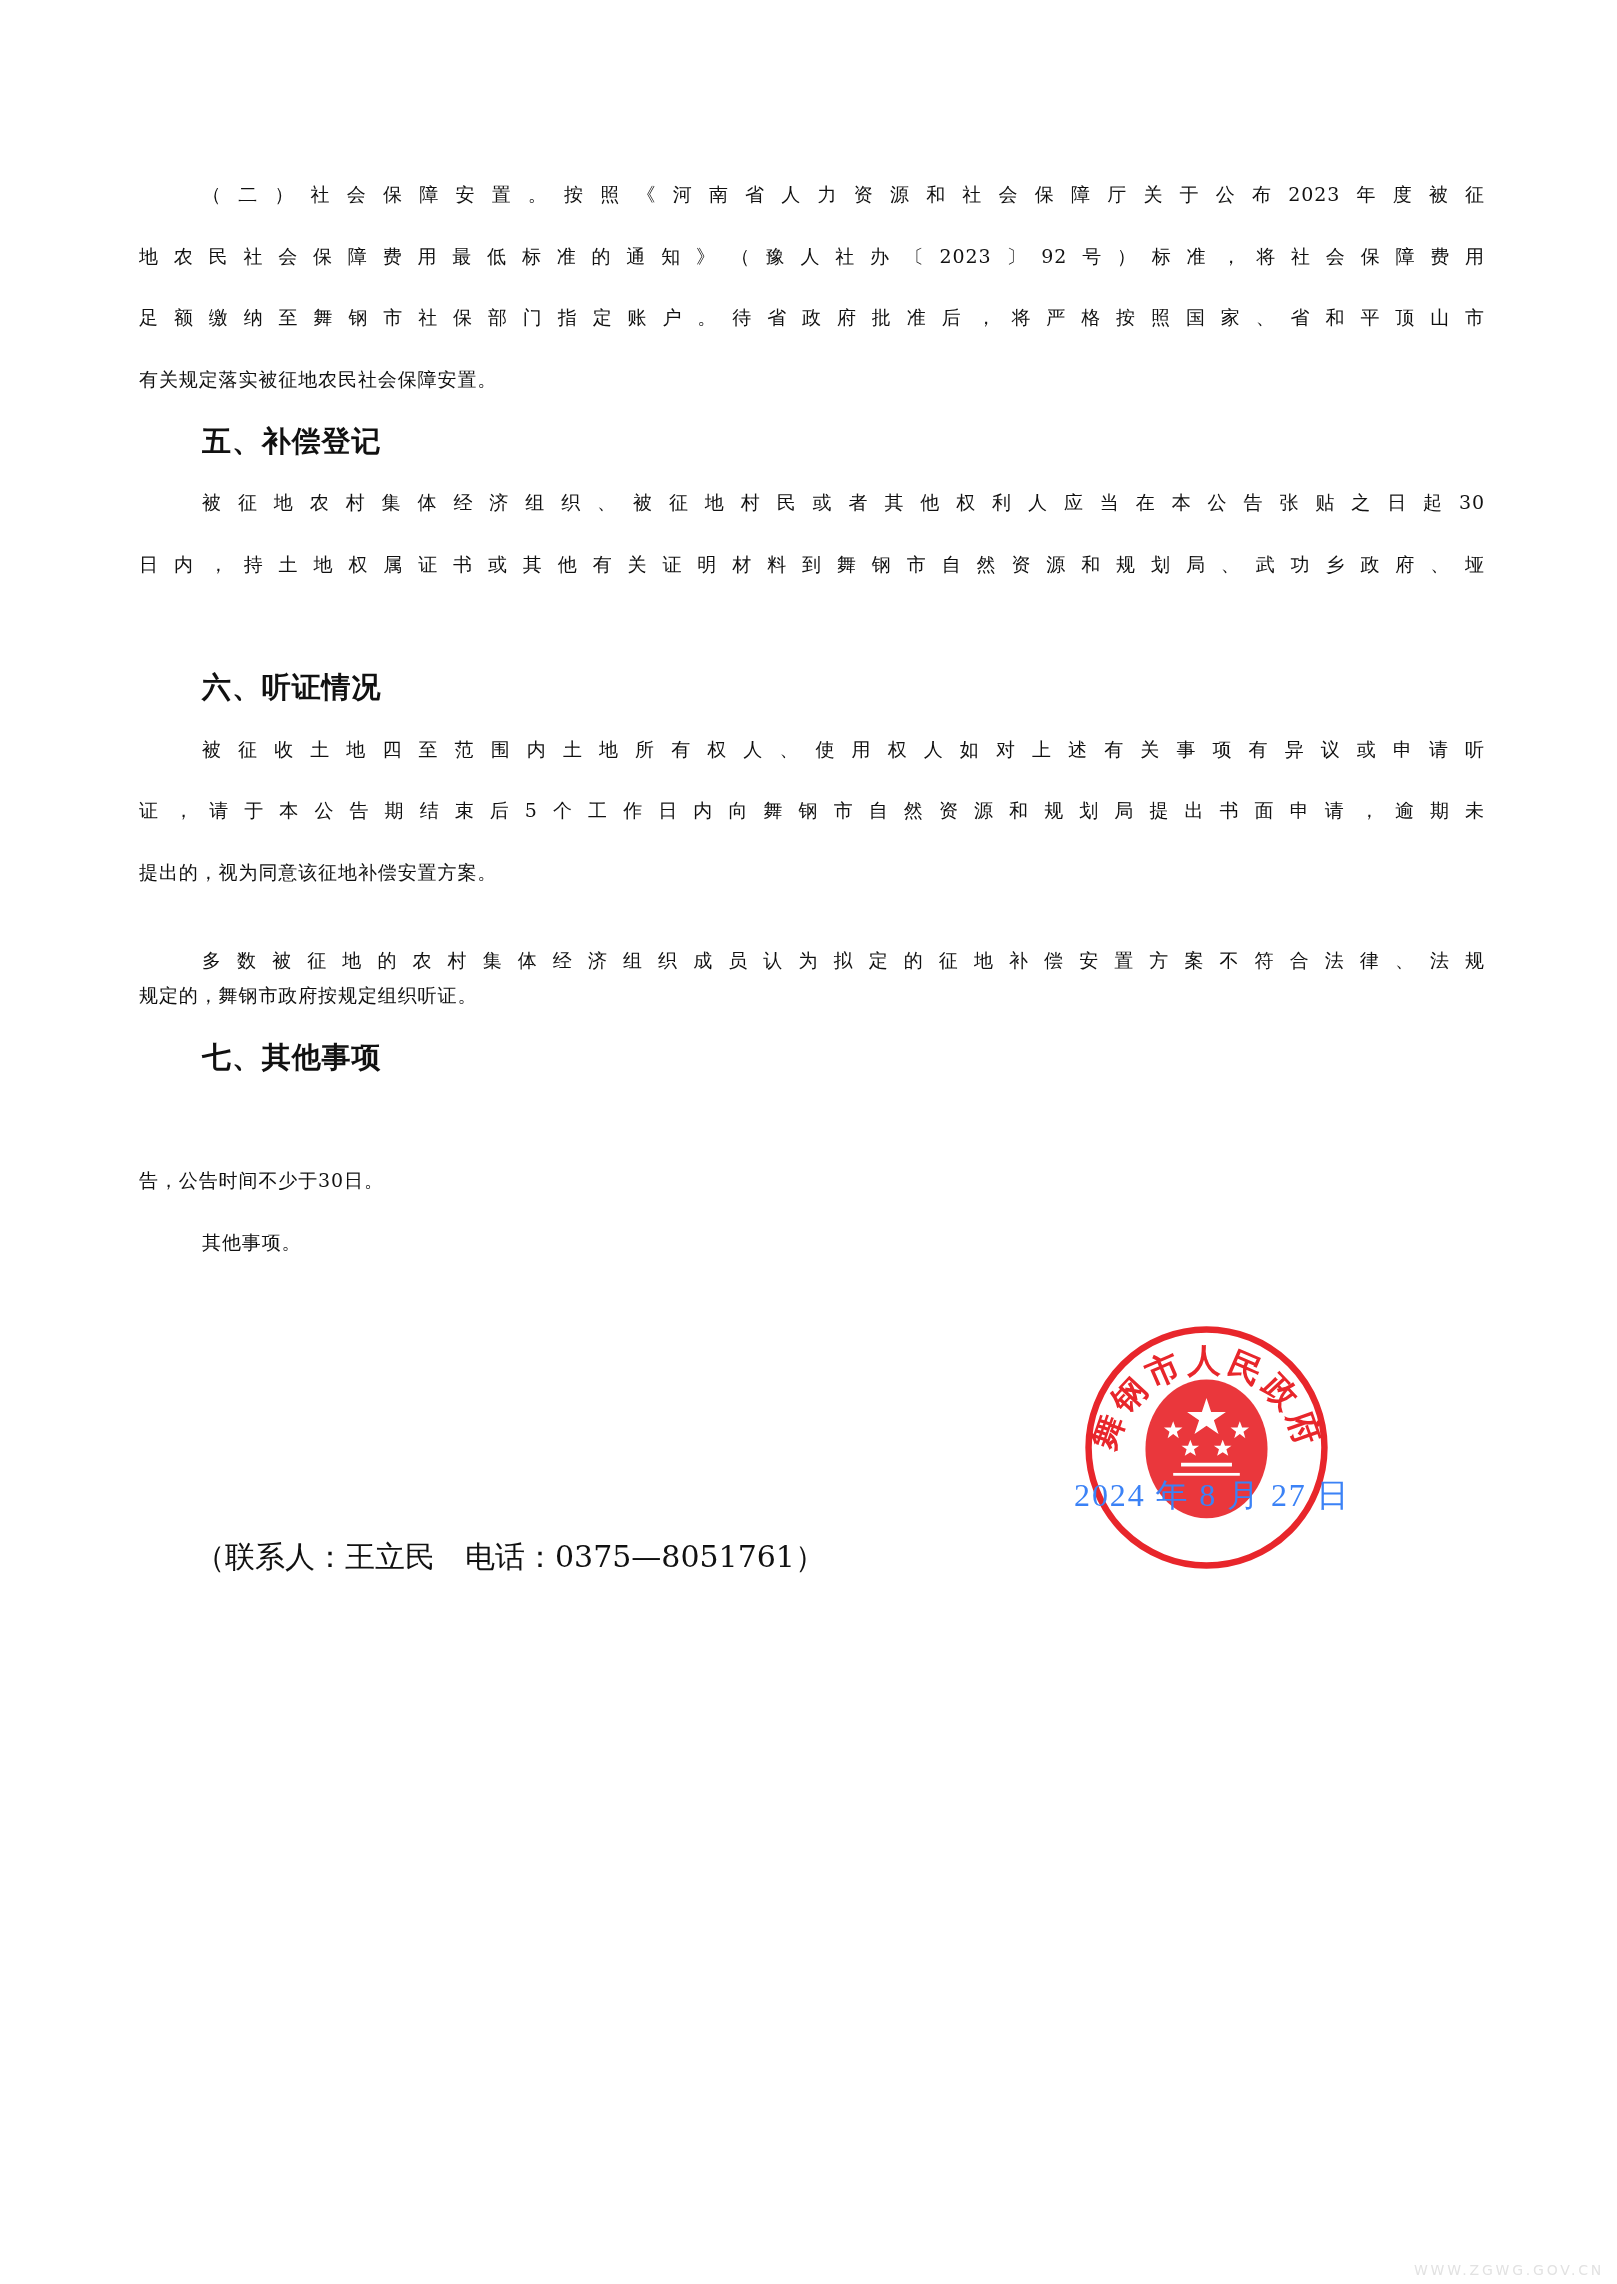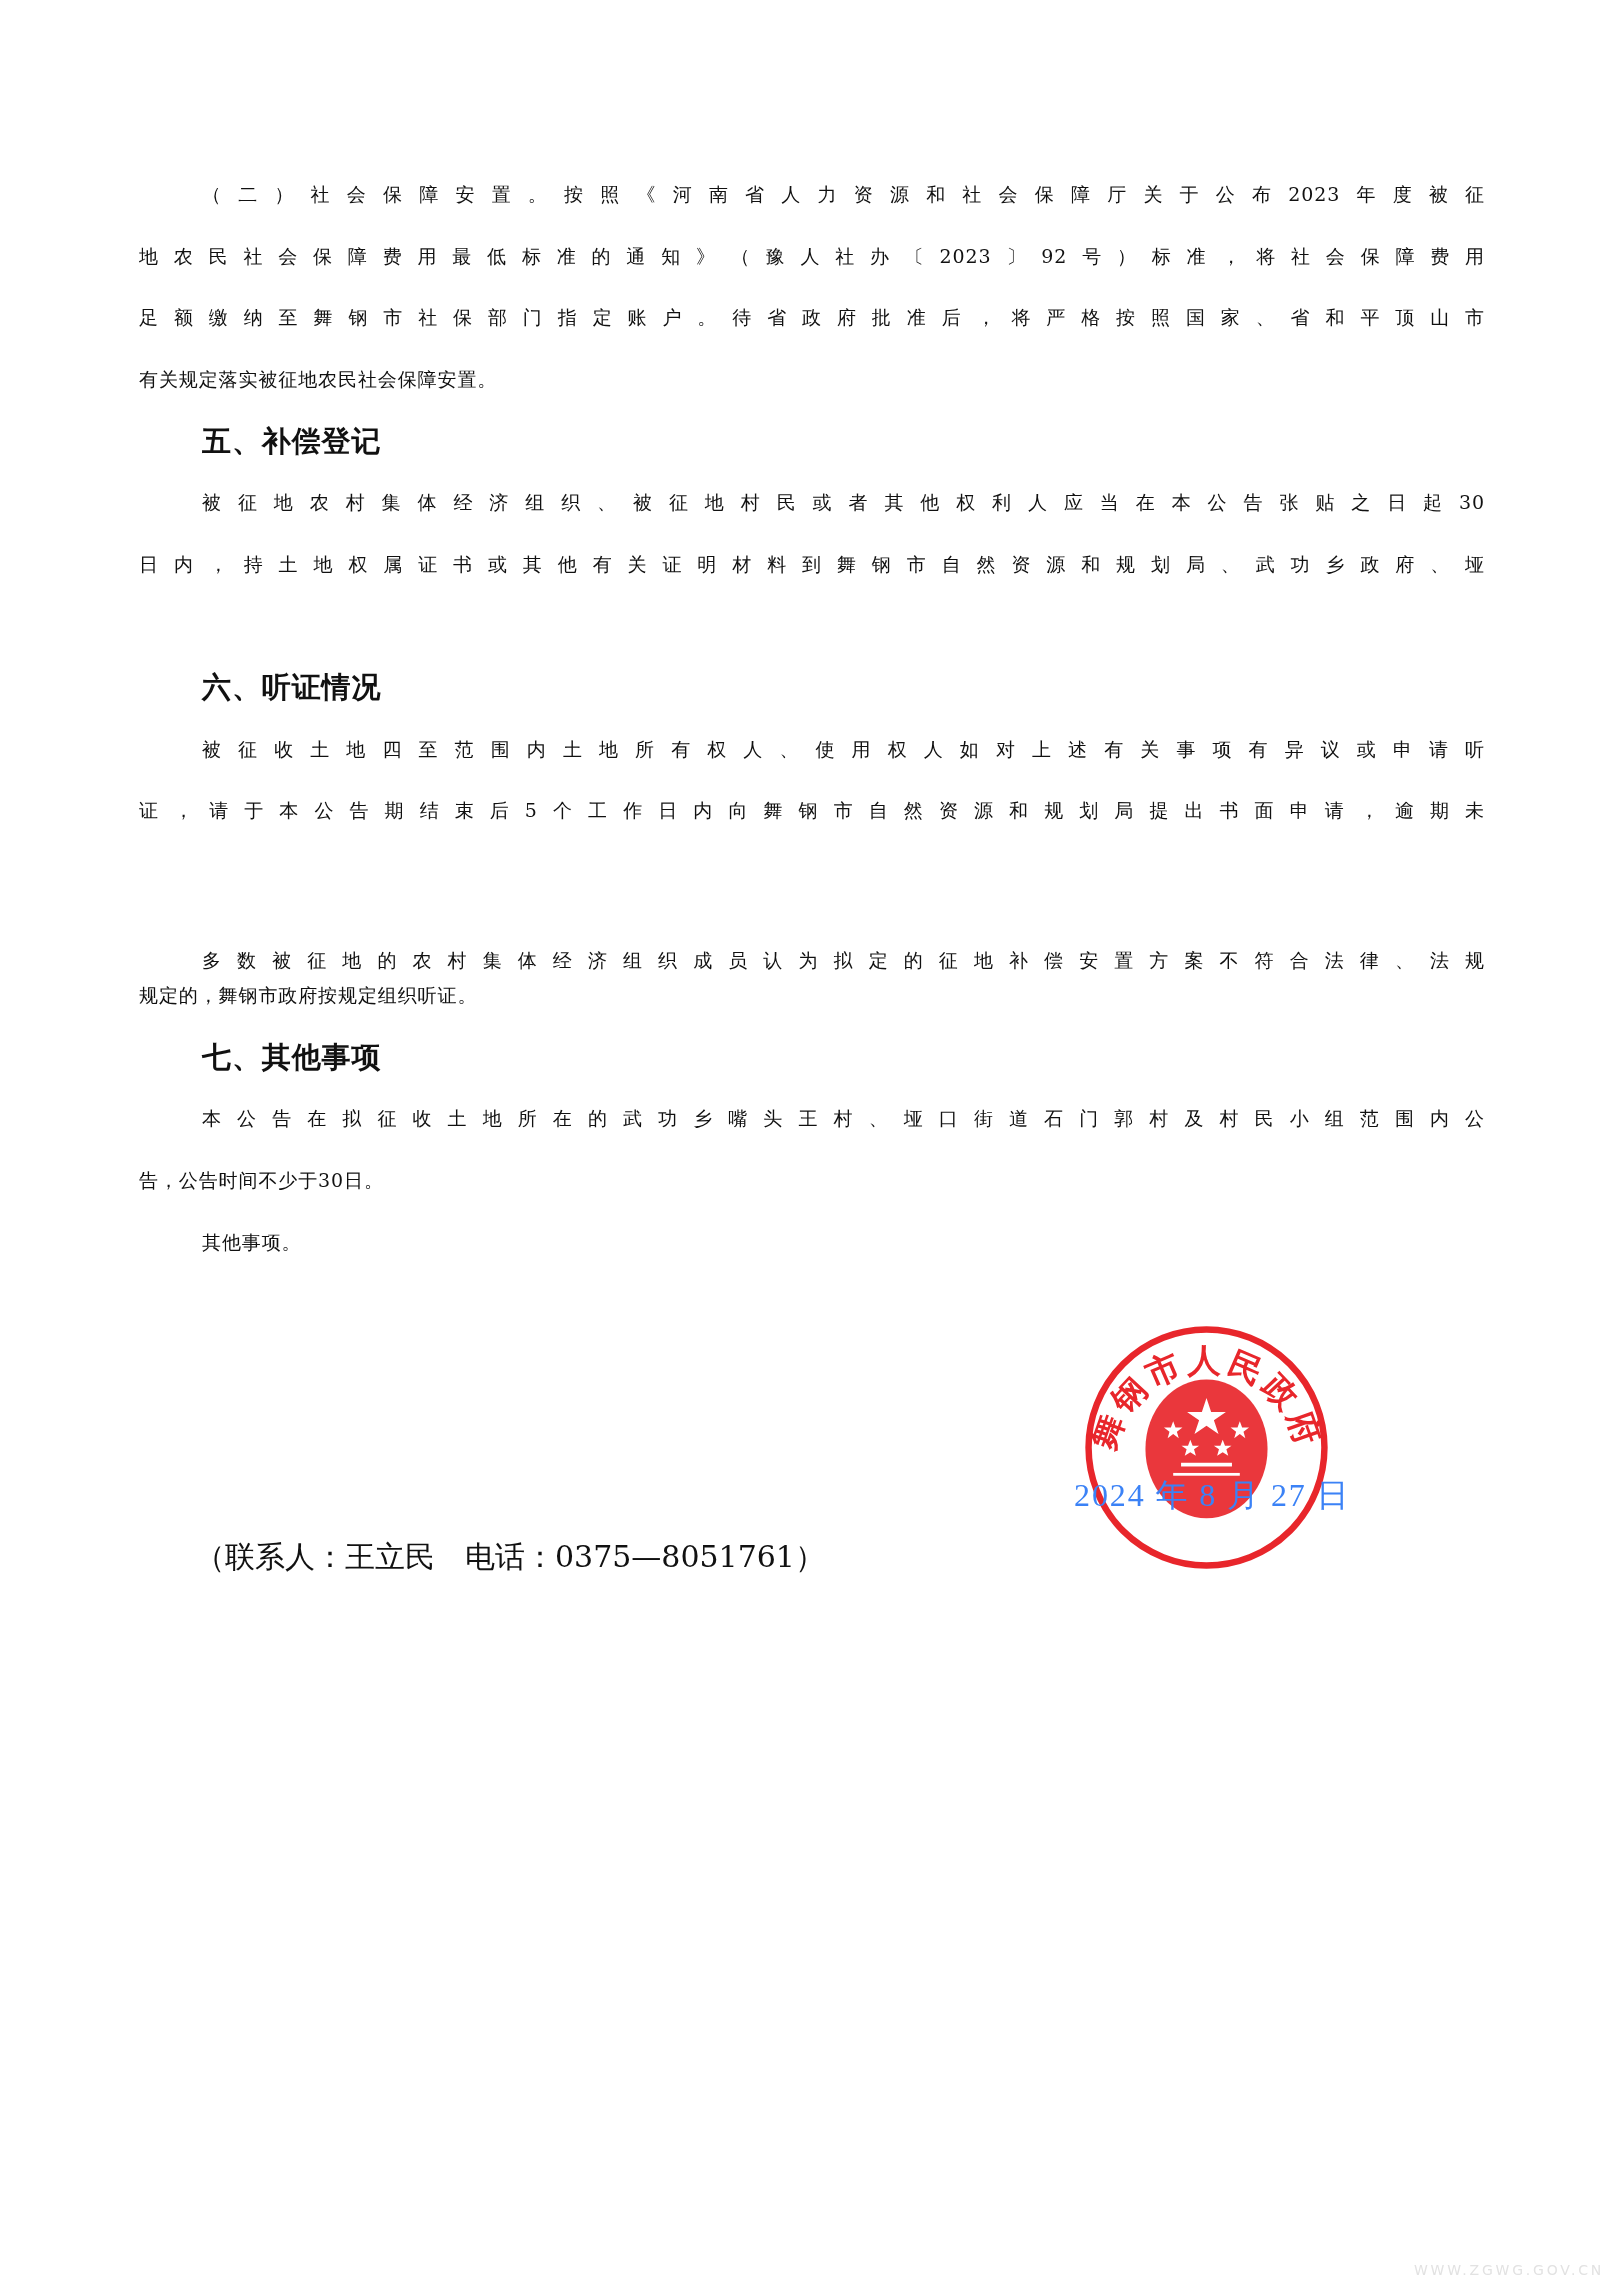--- a/index.html
+++ b/index.html
@@ -57,25 +57,25 @@
   <div class="line justify" style="top:299px;">足额缴纳至舞钢市社保部门指定账户。待省政府批准后，将严格按照国家、省和平顶山市</div>
   <div class="line" style="top:361px;">有关规定落实被征地农民社会保障安置。</div>
 
   <div class="line indent heading" style="top:423px;">五、补偿登记</div>
   <div class="line indent justify" style="top:484px;width:1283px;">被征地农村集体经济组织、被征地村民或者其他权利人应当在本公告张贴之日起30</div>
   <div class="line justify" style="top:546px;">日内，持土地权属证书或其他有关证明材料到舞钢市自然资源和规划局、武功乡政府、垭</div>
 
   <div class="line indent heading" style="top:669px;">六、听证情况</div>
   <div class="line indent justify" style="top:731px;width:1283px;">被征收土地四至范围内土地所有权人、使用权人如对上述有关事项有异议或申请听</div>
   <div class="line justify" style="top:792px;">证，请于本公告期结束后5个工作日内向舞钢市自然资源和规划局提出书面申请，逾期未</div>
+  <div class="line" style="top:854px;">提出的，视为同意该征地补偿安置方案。</div>
   <div class="line indent justify" style="top:942px;width:1283px;">多数被征地的农村集体经济组织成员认为拟定的征地补偿安置方案不符合法律、法规</div>
   <div class="line" style="top:977px;">规定的，舞钢市政府按规定组织听证。</div>
 
   <div class="line indent heading" style="top:1039px;">七、其他事项</div>
-  <div class="line indent justify" style="top:1100px;width:1283px;">本公告在拟征收土地所在的武功乡嘴头王村、垭口街道石门郭村及村民小组范围内公</div>
   <div class="line" style="top:1162px;">告，公告时间不少于30日。</div>
   <div class="line indent" style="top:1224px;">其他事项。</div>
 
   <svg class="seal" viewBox="0 0 534 534">
     <defs>
       <path id="sealArc" d="M 92 400 A 200 200 0 1 1 442 400" fill="none"></path>
     </defs>
     <circle cx="267" cy="267" r="255" fill="none" stroke="#e8262b" stroke-width="14"></circle>
     <text font-family="DejaVu Sans, sans-serif" font-weight="bold" font-size="72" fill="#e8262b" letter-spacing="10">
       <textPath href="#sealArc" startOffset="50%" text-anchor="middle">舞钢市人民政府</textPath>

